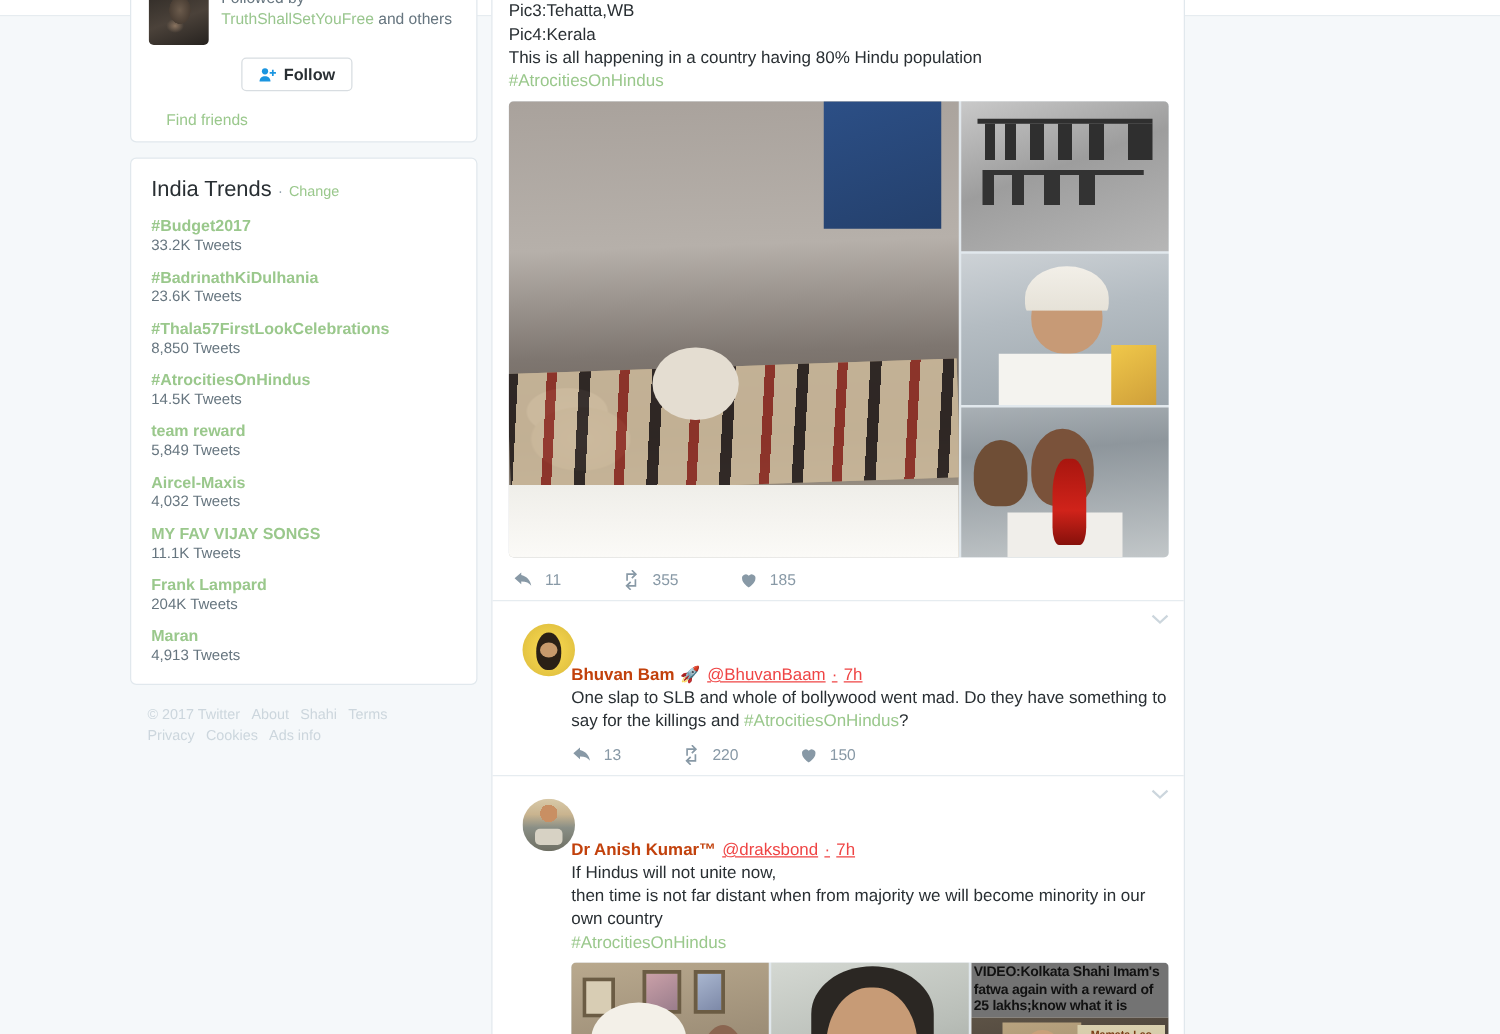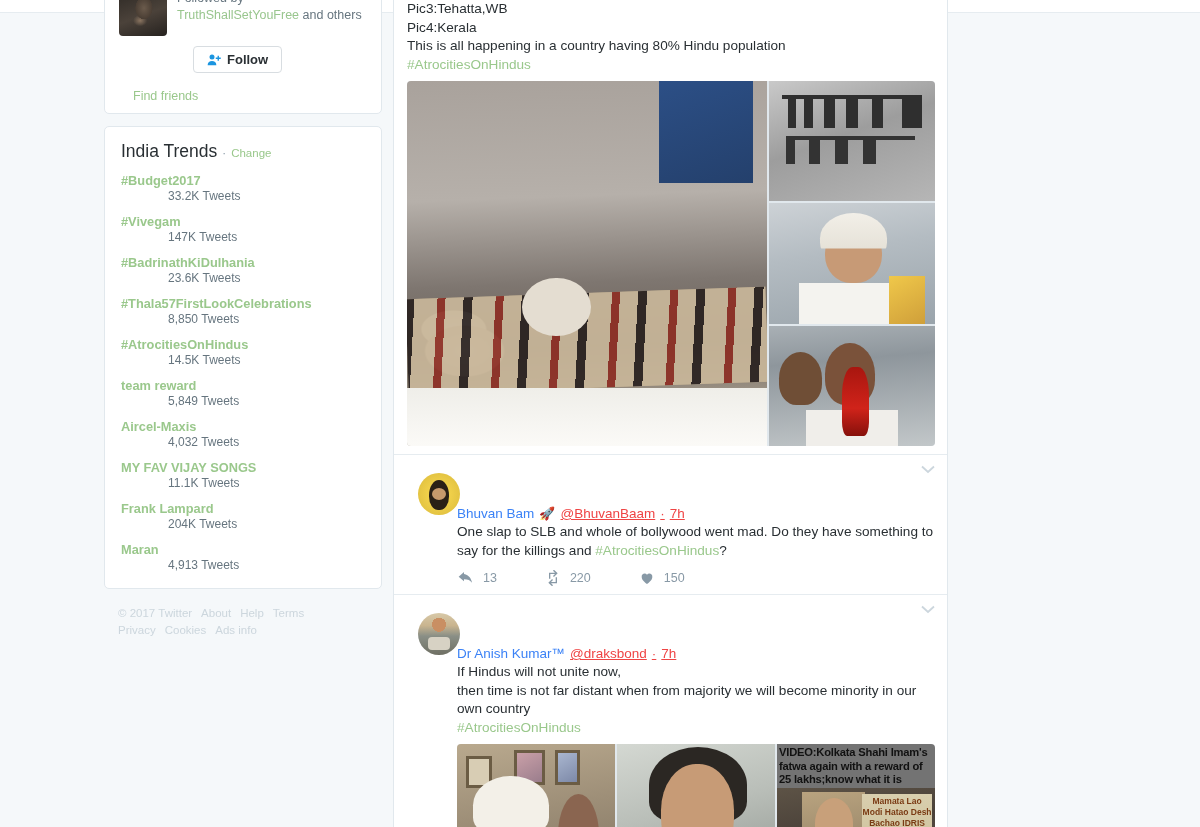--- a/index.html
+++ b/index.html
@@ -56,41 +56,41 @@
 
   
   #trends-card { padding: 14px 16px 16px 16px; }
   #trends-head { display: flex; align-items: baseline; gap: 5px; margin-bottom: 11px; }
   #trends-title { font-size: 17.5px; color: #292f33; font-weight: normal; }
   #trends-change-sep { color: #8899a6; font-size: 11.5px; }
   #trends-change { font-size: 11.5px; }
   .trend { margin-bottom: 11px; }
   .trend:last-child { margin-bottom: 0; }
   .trend-name { display: block; font-size: 12.8px; font-weight: bold; color: #9ac88c; text-decoration: none; }
-  .trend-count { display: block; font-size: 12px; color: #66757f; margin-top: 1px; margin-left: 47px; }
+  .trend-count { display: block; font-size: 12px; color: #66757f; margin-top: 1px; }
 
   
   #site-footer { padding: 4px 14px 0 14px; font-size: 11.5px; line-height: 17px; color: #ccd6dd; }
   #site-footer a { color: #ccd6dd; text-decoration: none; margin-right: 9px; }
   #footer-copy { color: #ccd6dd; margin-right: 9px; }
 
   
   #content {
     position: absolute; left: 393px; top: -13px; width: 555px;
     background: #fff; border-left: 1px solid #e1e8ed; border-right: 1px solid #e1e8ed;
     min-height: 840px;
   }
   .tweet { border-bottom: 1px solid #e6ecf0; padding: 9px 12px 8px 12px; position: relative; }
   #tweet-1 { padding-top: 0; }
   .tweet-body { padding-left: 1px; }
   .tweet-head {
     display: flex; align-items: center; gap: 5px;
     font-size: 13.5px; margin-bottom: 2px;
   }
-  .t-name { font-weight: normal; color: #3b82f6; }
+  .t-name { font-weight: bold; color: #c2410c; }
   .t-emoji { font-size: 13px; }
   .t-handle, .t-sep, .t-time { color: #ef4444; font-weight: normal; text-decoration: underline; }
   .tweet-text { font-size: 13.6px; line-height: 18.5px; color: #292f33; }
   .tweet-text a { color: #9ac88c; text-decoration: none; }
   .caret {
     position: absolute; right: 12px; top: 10px; width: 14px; height: 9px; color: #ccd6dd;
   }
   .avatar-sm {
     width: 42px; height: 42px; border-radius: 50%; flex: none; overflow: hidden;
     position: absolute; left: 12px; top: 9px;
@@ -310,24 +310,20 @@
         <span id="trends-title">India Trends</span>
         <span id="trends-change-sep">·</span>
         <a href="#" class="green-link" id="trends-change">Change</a>
       </div>
       <div id="trends-list">
           <div class="trend">
             <a href="#" class="trend-name">#Budget2017</a>
             <span class="trend-count">33.2K Tweets</span>
           </div>
           <div class="trend">
-            <a href="#" class="trend-name">#Vivegam</a>
-            <span class="trend-count">147K Tweets</span>
-          </div>
-          <div class="trend">
             <a href="#" class="trend-name">#BadrinathKiDulhania</a>
             <span class="trend-count">23.6K Tweets</span>
           </div>
           <div class="trend">
             <a href="#" class="trend-name">#Thala57FirstLookCelebrations</a>
             <span class="trend-count">8,850 Tweets</span>
           </div>
           <div class="trend">
             <a href="#" class="trend-name">#AtrocitiesOnHindus</a>
             <span class="trend-count">14.5K Tweets</span>
@@ -349,21 +345,21 @@
             <span class="trend-count">204K Tweets</span>
           </div>
           <div class="trend">
             <a href="#" class="trend-name">Maran</a>
             <span class="trend-count">4,913 Tweets</span>
           </div>
         </div>
     </div>
 
     <div id="site-footer">
-      <span id="footer-copy">© 2017 Twitter</span><span id="footer-row1"><a href="#">About</a><a href="#">Help</a><a href="#">Terms</a></span>
+      <span id="footer-copy">© 2017 Twitter</span><span id="footer-row1"><a href="#">About</a><a href="#">Shahi</a><a href="#">Terms</a></span>
       <br>
       <span id="footer-row2"><a href="#">Privacy</a><a href="#">Cookies</a><a href="#">Ads info</a></span>
     </div>
   </div>
 
   <div id="content">
 
     <div class="tweet" id="tweet-1">
       <div class="tweet-body">
         <div class="tweet-text">
@@ -388,20 +384,40 @@
             </div>
             <div class="ph" id="photo-4">
               <div class="p m1"></div>
                 <div class="p m2"></div>
                 <div class="w"></div>
                 <div class="blood"></div>
             </div>
           </div>
         </div>
 
+        <div class="actions">
+          <div class="action">
+            <svg class="ico" viewBox="0 0 24 24" fill="currentColor">
+                <path d="M9 6V3L1 10l8 7v-3.2c6 0 9.5 1.6 12 5.2-1-5.6-4.3-11.3-12-13z"></path>
+              </svg>
+            <span class="cnt">11</span>
+          </div>
+          <div class="action">
+            <svg class="ico" viewBox="0 0 24 24" fill="currentColor">
+                <path d="M6 4h9l-3-3 1.4-1.4L19 5l-5.6 5.4L12 9l3-3H8v7H6zM18 20H9l3 3-1.4 1.4L5 19l5.6-5.4L12 15l-3 3h7v-7h2z"></path>
+              </svg>
+            <span class="cnt">355</span>
+          </div>
+          <div class="action">
+            <svg class="ico" viewBox="0 0 24 24" fill="currentColor">
+                <path d="M12 21s-8-5-8-10.5A4.5 4.5 0 0 1 12 7a4.5 4.5 0 0 1 8 3.5C20 16 12 21 12 21z"></path>
+              </svg>
+            <span class="cnt">185</span>
+          </div>
+        </div>
       </div>
     </div>
 
     <div class="tweet withavatar" id="tweet-2">
       <div class="avatar-sm" id="avatar-bhuvan"></div>
       <svg class="caret" viewBox="0 0 14 9" fill="none" stroke="currentColor" stroke-width="1.8">
           <path d="M1 1.5 7 7l6-5.5"></path>
         </svg>
       <div class="tweet-body">
         <div class="tweet-head">

